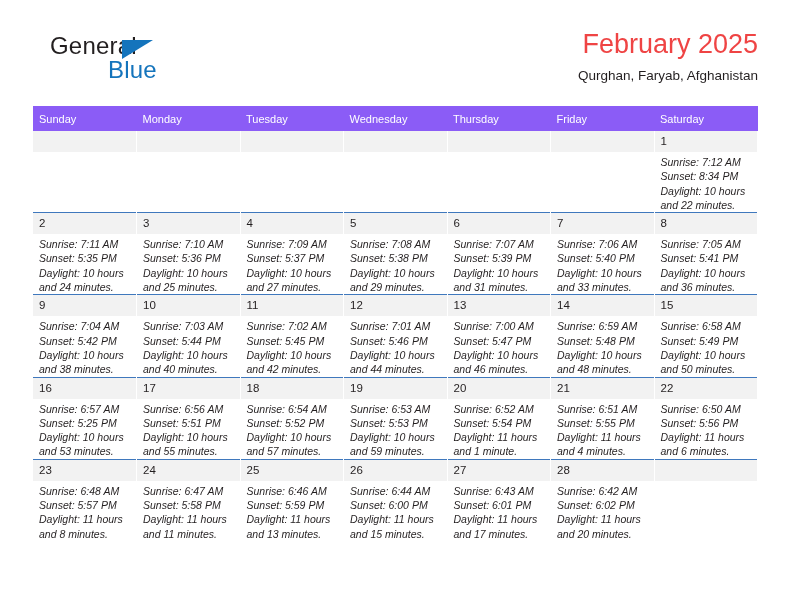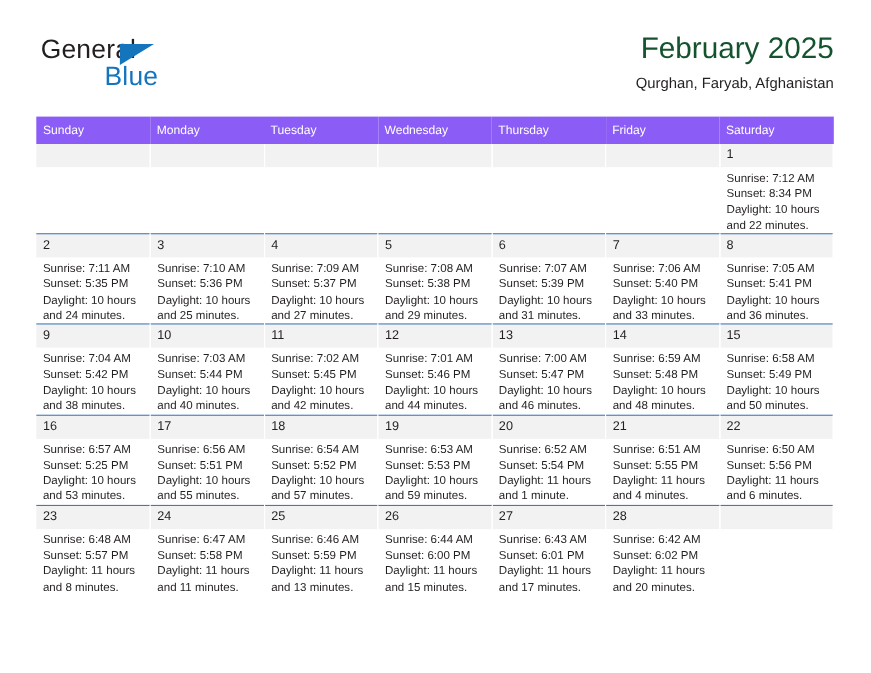--- a/index.html
+++ b/index.html
@@ -24,21 +24,21 @@
   
   .top {
     position: absolute;
     left: 33px;
     top: 28px;
     right: 34px;
     height: 72px;
   }
   .brand {
     position: absolute;
-    left: 4px;
+    left: 17px;
     top: 4px;
     width: 180px;
     height: 56px;
   }
   .brand-general {
     position: absolute;
     left: 0;
     top: 0;
     font-size: 24px;
     letter-spacing: 0.2px;
@@ -64,21 +64,21 @@
   }
 
   .title-block {
     position: absolute;
     right: 0;
     top: 0;
     text-align: right;
   }
   .cal-title {
     font-size: 27px;
-    color: #14532d;
+    color: #ef4444;
     line-height: 32px;
     white-space: nowrap;
   }
   .cal-location {
     font-size: 13.5px;
     color: #231f20;
     line-height: 20px;
     margin-top: 6px;
     white-space: nowrap;
   }
@@ -128,20 +128,21 @@
   }
   .cell.empty .daynum {
     background: #f2f2f2;
     color: transparent;
   }
   .details {
     padding: 3px 6px 0 6px;
     font-size: 10.5px;
     line-height: 14.3px;
     color: #231f20;
+    font-style: italic;
   }
   .details div {
     white-space: normal;
   }
 </style>
 </head>
 <body>
 
 <div class="page">
 

